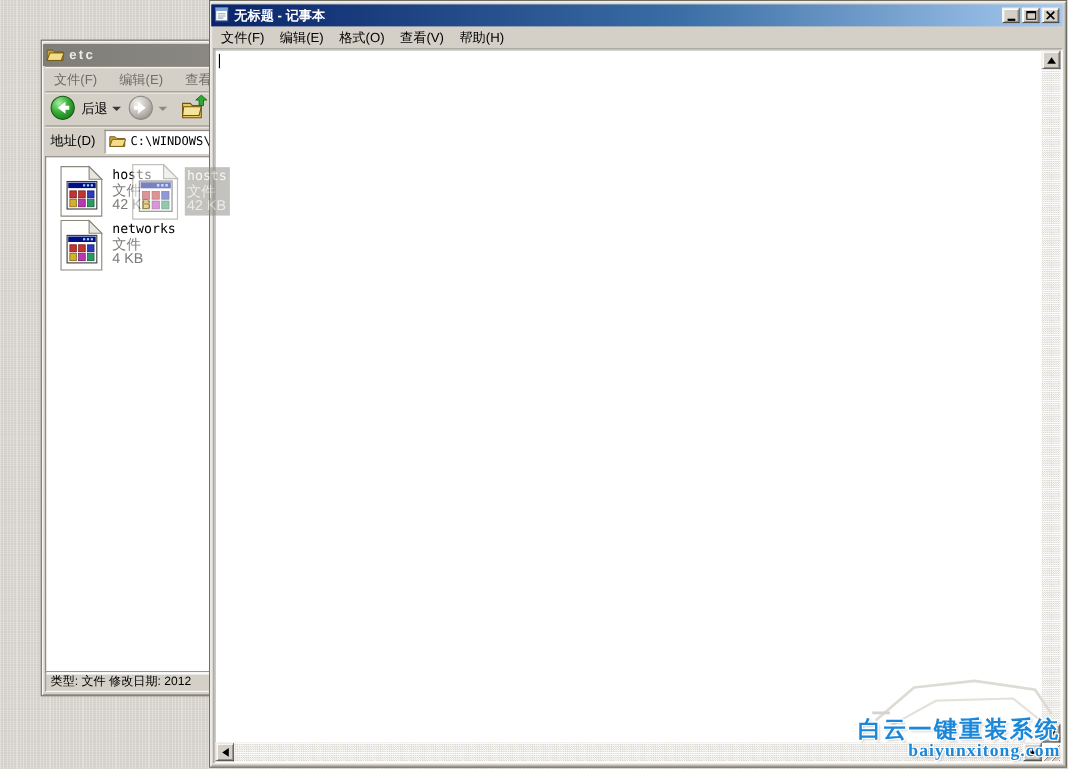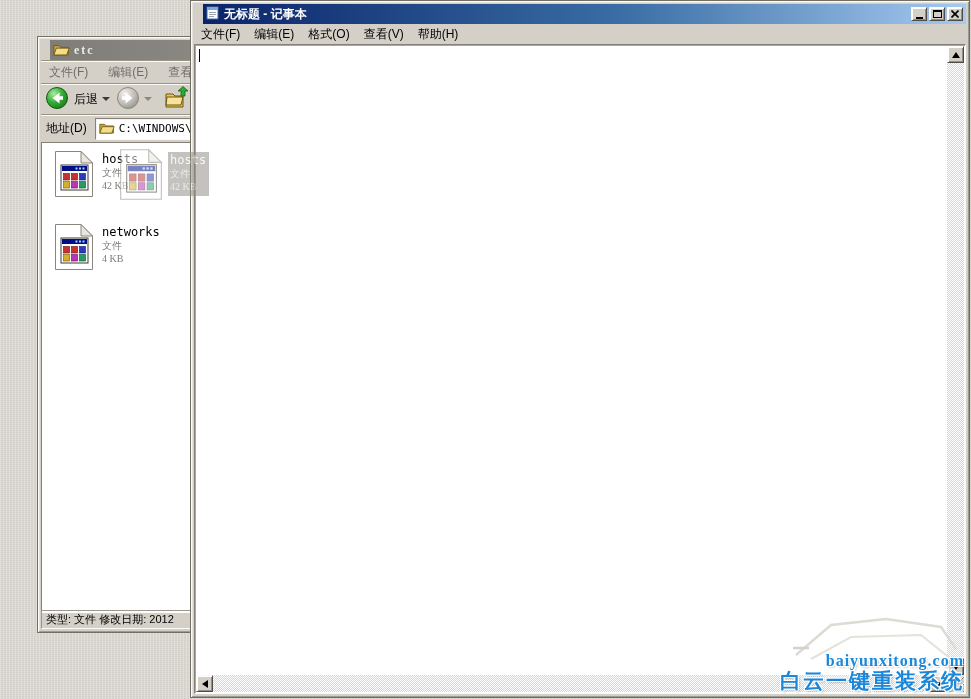--- a/index.html
+++ b/index.html
@@ -15,29 +15,29 @@
   }
   .mono { font-family:"DejaVu Sans Mono", monospace; }
 
   
   .win {
     position:absolute; background:#d4d0c8;
     border:1px solid #716f64;
     box-shadow: inset 1px 1px 0 #fcfbf8, inset -1px -1px 0 #9d9a92, inset 2px 2px 0 #e5e2db;
   }
   .titlebar {
-    position:absolute; left:12px; right:3px; top:3px; height:20px;
+    position:absolute; left:1px; right:3px; top:3px; height:20px;
     display:flex; align-items:center; padding:0 3px; overflow:hidden;
   }
   .titlebar .ttext { font-weight:bold; font-size:12px; margin-left:4px; white-space:nowrap; }
 
   
   #etc-win { left:37px; top:36px; width:562px; height:597px; z-index:5; }
   #etc-title { background:linear-gradient(to right,#7f7d78,#a8a59d); }
-  #etc-title .ttext { color:#eceae3; font-family:Liberation Serif, serif; letter-spacing:2px; }
+  #etc-title .ttext { color:#eceae3; font-family:Liberation Sans, sans-serif; letter-spacing:2px; }
   .row { position:absolute; left:3px; right:3px; border-top:1px solid #989588; box-shadow: inset 0 1px 0 #fcfbf8; }
   #etc-menubar { top:23px; height:23px; display:flex; align-items:center; padding-left:8px; color:#6f6e69; }
   #etc-menubar .mi { margin-right:20px; white-space:nowrap; }
   #etc-toolbar { top:46px; height:31px; display:flex; align-items:center; padding-left:4px; }
   #etc-addrbar { top:77px; height:28px; display:flex; align-items:center; padding-left:5px; }
   .ddcaret { width:0; height:0; border-left:4px solid transparent; border-right:4px solid transparent; border-top:4px solid #3a3a38; margin:0 6px 0 4px; }
   .ddcaret.dis { border-top-color:#8b8982; }
   #back-btn { display:flex; align-items:center; }
   #back-btn .blabel { margin-left:5px;font-family:Liberation Serif, serif; }
   .addr-combo {
@@ -49,21 +49,21 @@
   .addr-combo .atext { font-size:11px; margin-left:4px; white-space:nowrap; }
 
   #etc-list {
     position:absolute; left:3px; right:3px; top:105px; height:471px;
     background:#fff; border:1px solid; border-color:#848078 #fcfbf8 #fcfbf8 #848078;
     overflow:hidden;
   }
   .tile { position:absolute; left:12px; display:flex; }
   .tile .tlabel { margin-left:8px; padding-top:2px; }
   .tname { font-family:"DejaVu Sans Mono", monospace; font-size:12px; line-height:14px; color:#000; white-space:nowrap; }
-  .tdet  { font-family:Liberation Serif, serif; font-size:10px; line-height:13px; color:#7d7c78; white-space:nowrap; }
+  .tdet  { font-family:Liberation Sans, sans-serif; font-size:13px; line-height:13px; color:#7d7c78; white-space:nowrap; }
 
   #etc-status {
     position:absolute; left:3px; right:3px; bottom:3px; height:19px;
     border:1px solid; border-color:#9a978f #fcfbf8 #fcfbf8 #9a978f;
     display:flex; align-items:center; padding-left:4px;
     font-size:11px; white-space:nowrap; overflow:hidden;
   }
 
   
   #np-win { left:190px; top:0; width:780px; height:698px; z-index:10; }
@@ -224,21 +224,21 @@
           <rect x="25.5" y="31.5" width="6" height="6.5" fill="#2a9a64" stroke="#0c5230" stroke-width="0.6"></rect>
         </svg>
       </span>
       <span class="tlabel">
         <div class="tname">hosts</div>
         <div class="tdet">文件</div>
         <div class="tdet">42 KB</div>
       </span>
     </div>
 
-    <div class="tile" style="top:80px">
+    <div class="tile" style="top:56px">
       <span>
         <svg width="40" height="48" viewBox="0 0 40 48">
           <path d="M1.5 1.5 H27 L38.5 13 V46.5 H1.5 Z" fill="#fff" stroke="#8a867c"></path>
           <path d="M27 1.5 V13 H38.5 Z" fill="#e9e6df" stroke="#8a867c"></path>
           <rect x="7" y="15" width="27" height="25" fill="#fdfdfb" stroke="#3c3a36"></rect>
           <rect x="8" y="16" width="25" height="5" fill="#000f86"></rect>
           <rect x="25" y="17.5" width="2" height="2" fill="#9fd4ff"></rect>
             <rect x="28.5" y="17.5" width="2" height="2" fill="#9fd4ff"></rect>
             <rect x="21.5" y="17.5" width="2" height="2" fill="#9fd4ff"></rect>
           <rect x="9.5" y="23.5" width="6" height="6.5" fill="#c23432" stroke="#6b1210" stroke-width="0.6"></rect>
@@ -345,15 +345,15 @@
     <div class="tdet">42 KB</div>
   </span>
 </div>
 
 <svg id="wm-sketch" width="170" height="62" viewBox="0 0 170 62">
   <polyline points="5,40 40,10 95,4 150,12 165,34" fill="none" stroke="#dddbd4" stroke-width="2.5"></polyline>
   <polyline points="20,44 60,22 130,20 160,44" fill="none" stroke="#e4e2db" stroke-width="2"></polyline>
   <line x1="2" y1="33" x2="18" y2="33" stroke="#d4d2cb" stroke-width="2.5"></line>
 </svg>
 <div id="watermark">
+  <div id="wm1" style="color: rgb(27, 135, 217);">白云一键重装系统</div>
   <div id="wm2" style="color: rgb(27, 135, 217);">baiyunxitong.com</div>
-  <div id="wm1" style="color: rgb(27, 135, 217);">白云一键重装系统</div>
 </div>
 
 </body></html>

